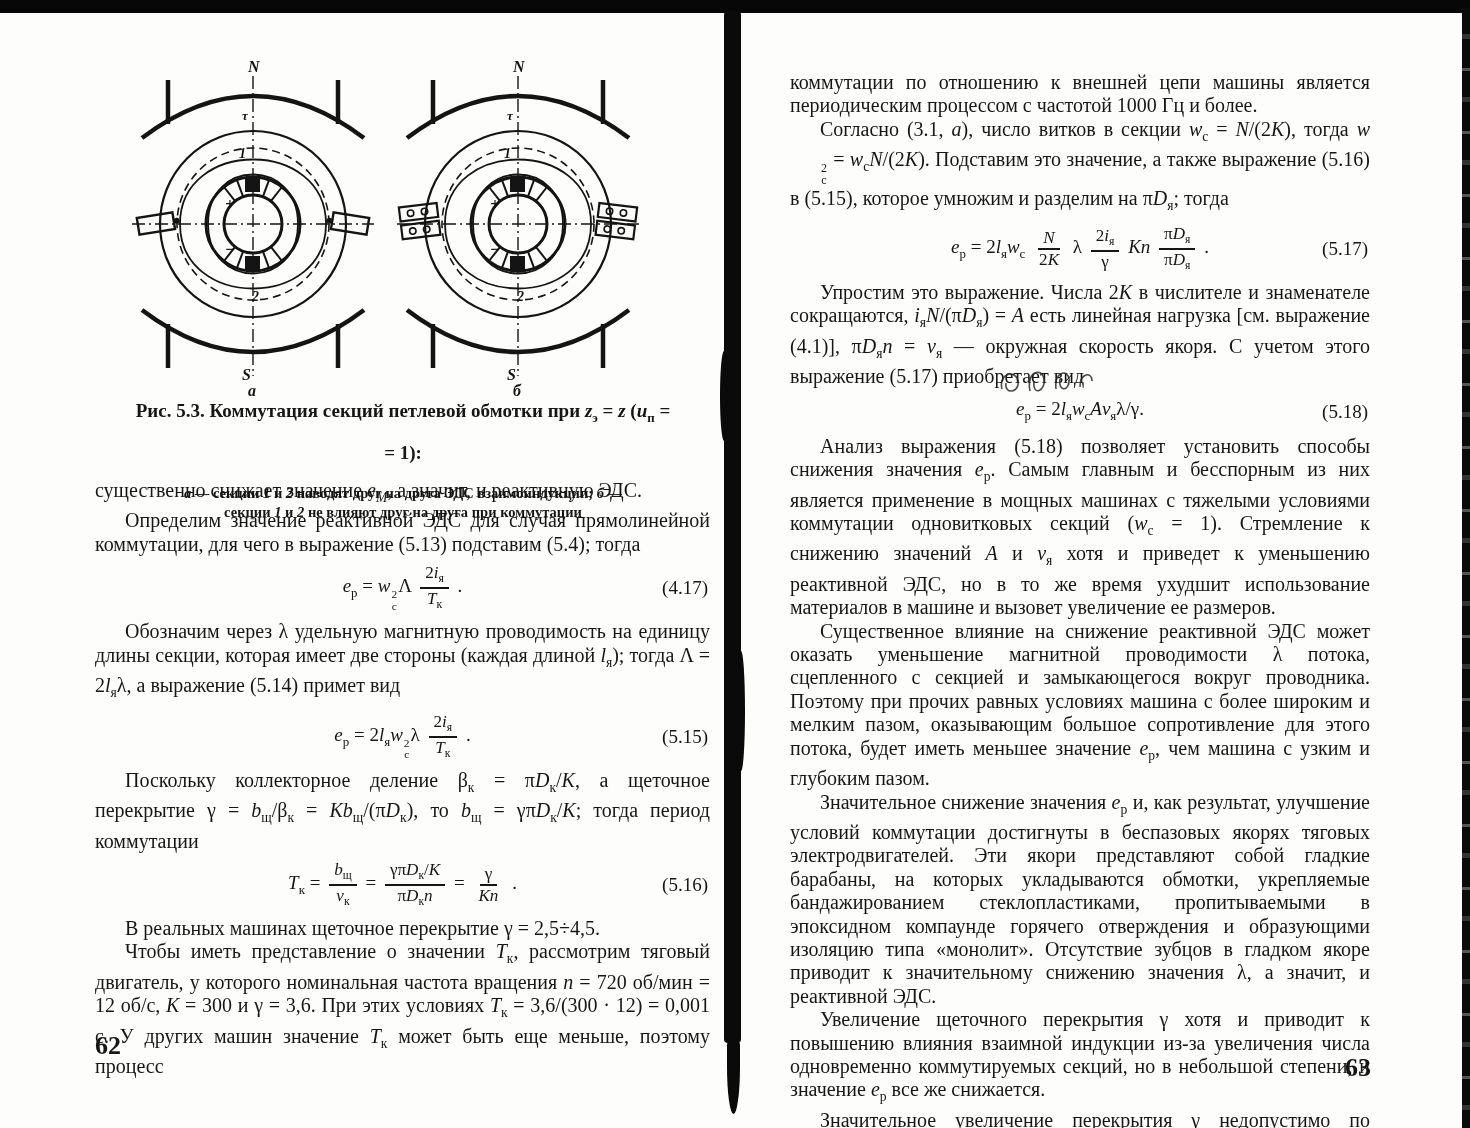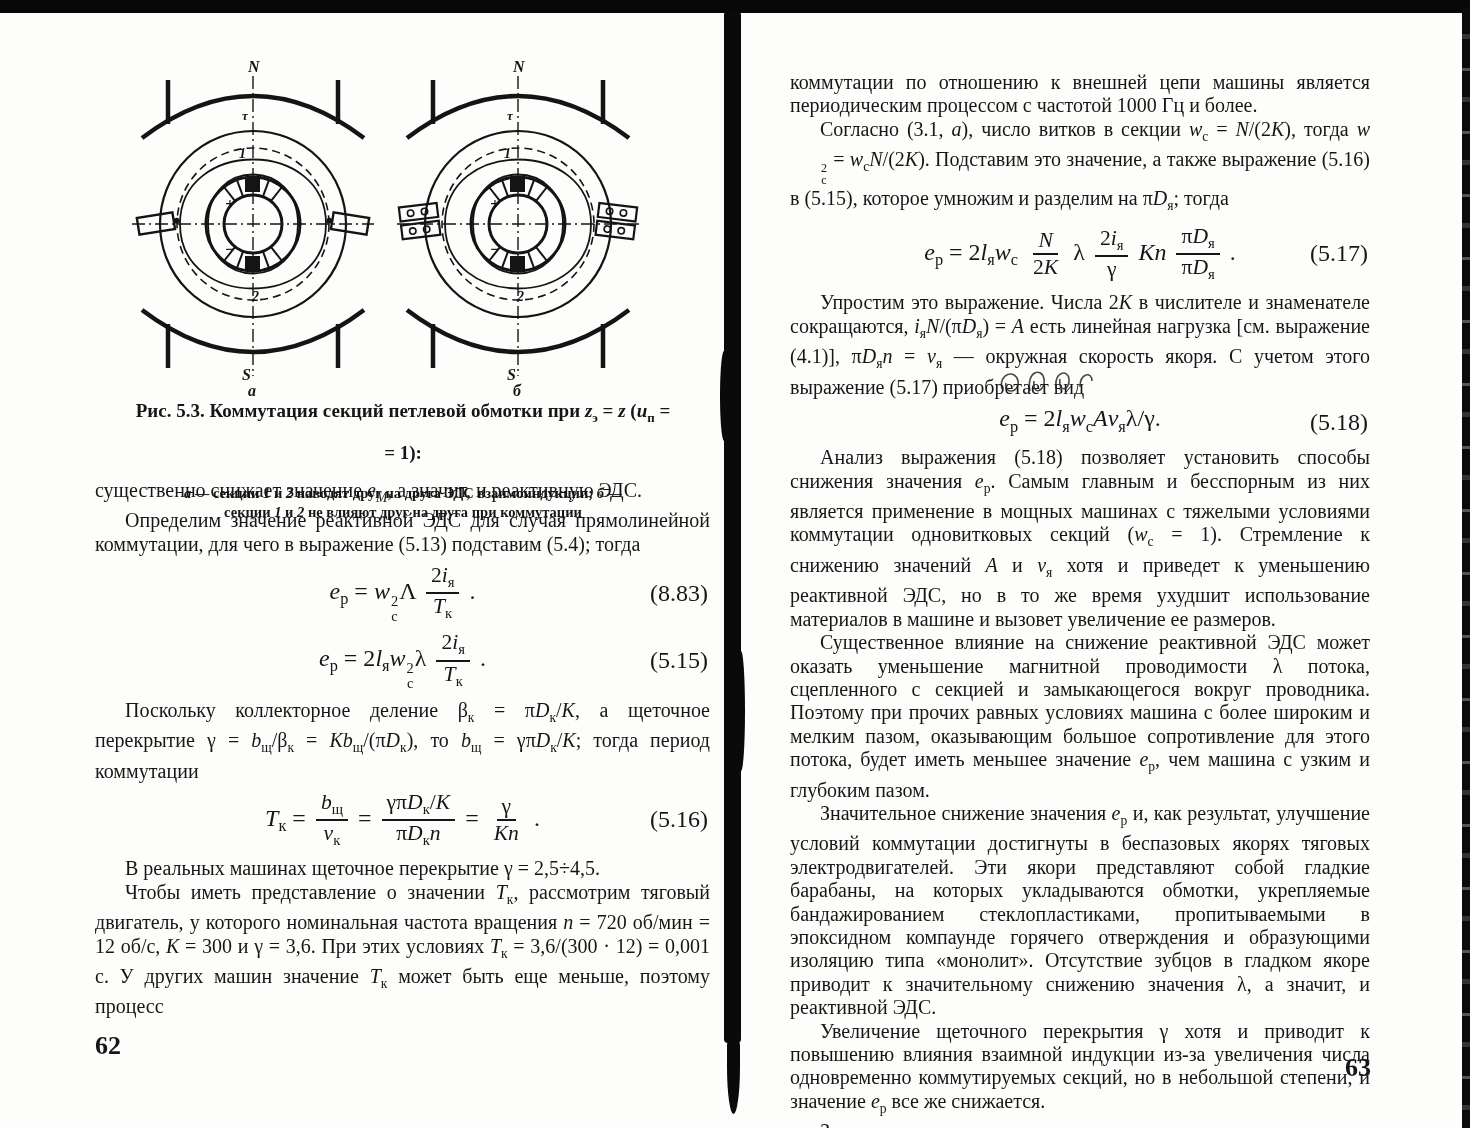--- a/index.html
+++ b/index.html
@@ -26,21 +26,21 @@
   .caption{position:absolute;left:85px;top:384px;width:636px;text-align:center;}
   .caption-title{font-size:19px;font-weight:700;line-height:35px;}
   .caption-legend{font-size:14.5px;font-weight:700;line-height:19px;margin-top:14px;}
   
   .bodycol{position:absolute;text-align:justify;font-size:20px;line-height:23.4px;}
   .body-left{left:95px;top:470px;width:615px;}
   .body-right{left:49px;top:62px;width:580px;}
   .para{margin:0;}
   .para.indent{text-indent:30px;}
   .formula-row{position:relative;display:flex;align-items:center;justify-content:center;
-      margin:8px 0;min-height:30px;font-size:24px;text-indent:0;}
+      margin:8px 0;min-height:30px;font-size:19px;text-indent:0;}
   .formula-eq{white-space:nowrap;}
   .formula-num{position:absolute;right:2px;top:50%;transform:translateY(-50%);font-style:normal;}
   .frac{display:inline-flex;flex-direction:column;align-items:center;vertical-align:middle;
       margin:0 4px;line-height:1.08;font-size:0.9em;}
   .frac .num{padding:0 5px 1px;border-bottom:2px solid #161616;}
   .frac .den{padding:1px 5px 0;}
   .ss{display:inline-flex;flex-direction:column;align-items:center;font-size:0.6em;
       line-height:1.02;vertical-align:-0.5em;margin:0 1px;}
   sub{font-size:0.68em;}
   i{font-style:italic;}
@@ -163,22 +163,23 @@
         <p class="para">существенно снижает значение <i>е<sub>М</sub></i>, а значит, и реактивную ЭДС.</p>
         <p class="para indent">Определим значение реактивной ЭДС для случая прямолинейной коммутации, для чего в выражение (5.13) подставим (5.4); тогда</p>
         <div class="formula-row">
           <span class="formula-eq"><i>e</i><sub>р</sub> = <i>w</i><span class="ss">
               <span>2</span>
               <span>с</span>
             </span>Λ <span class="frac">
               <span class="num">2<i>i</i><sub>я</sub></span>
               <span class="den"><i>T</i><sub>к</sub></span>
             </span> .</span>
-          <span class="formula-num">(8.83)</span>
-        </div>
+          <span class="formula-num">(4.17)</span>
+        </div>
+        <p class="para indent">Обозначим через λ удельную магнитную проводимость на единицу длины секции, которая имеет две стороны (каждая длиной <i>l</i><sub>я</sub>); тогда Λ = 2<i>l</i><sub>я</sub>λ, а выражение (5.14) примет вид</p>
         <div class="formula-row">
           <span class="formula-eq"><i>e</i><sub>р</sub> = 2<i>l</i><sub>я</sub><i>w</i><span class="ss">
               <span>2</span>
               <span>с</span>
             </span>λ <span class="frac">
               <span class="num">2<i>i</i><sub>я</sub></span>
               <span class="den"><i>T</i><sub>к</sub></span>
             </span> .</span>
           <span class="formula-num">(5.15)</span>
         </div>

